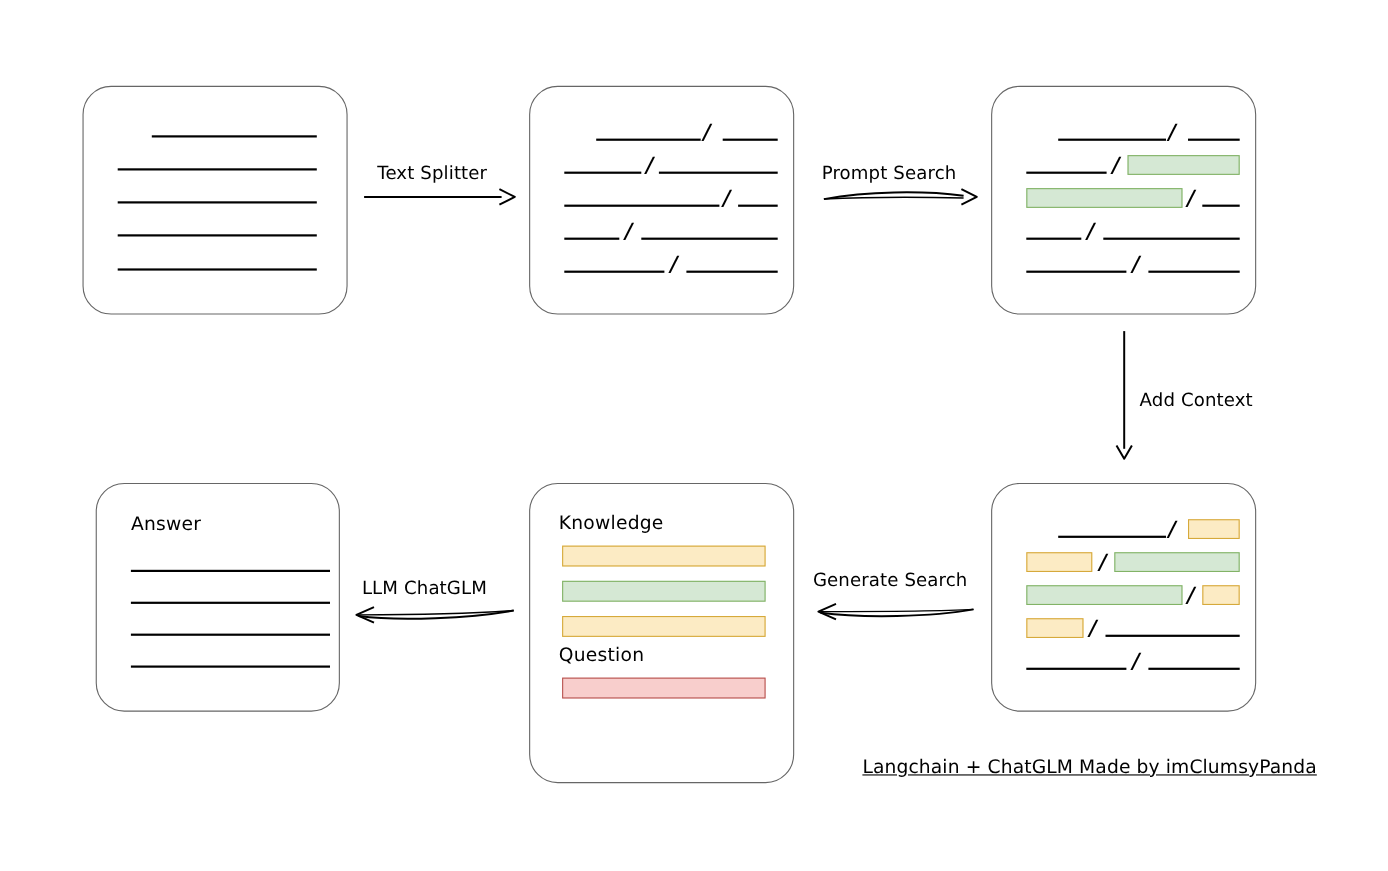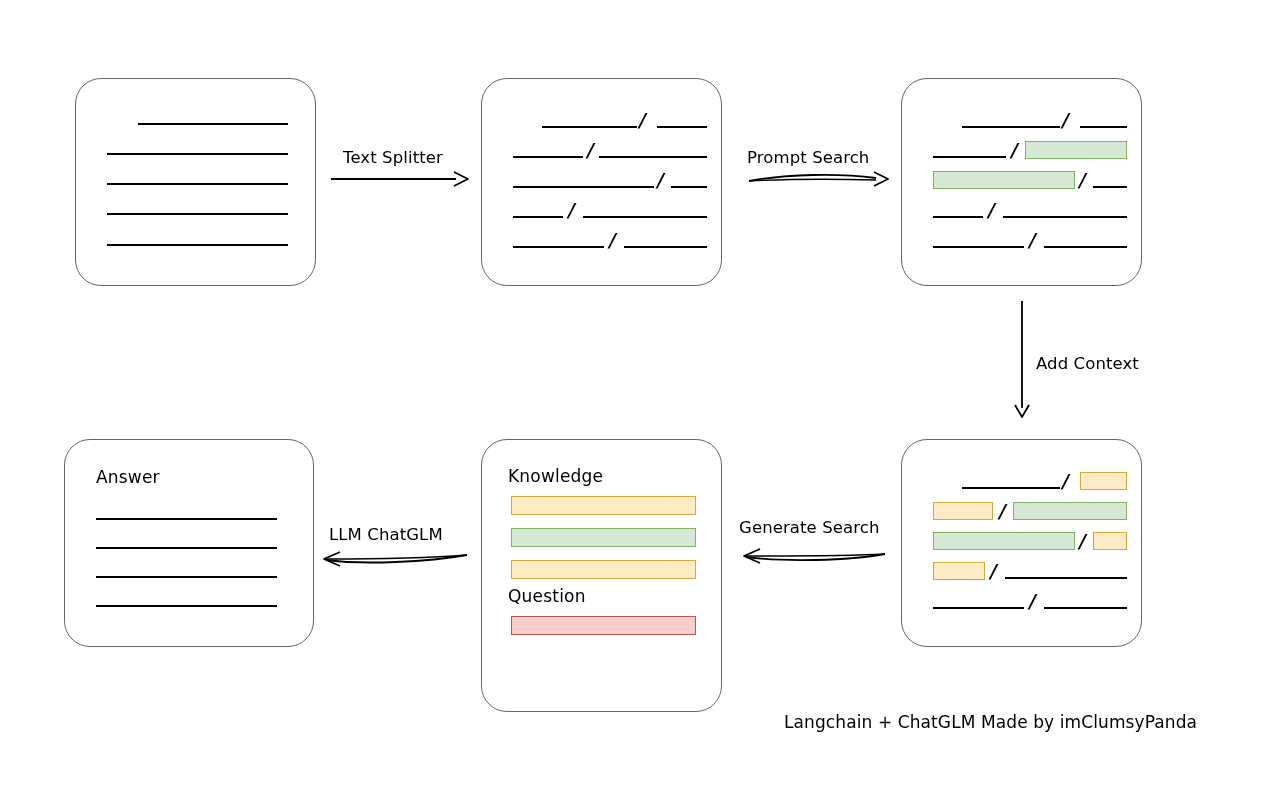--- a/index.html
+++ b/index.html
@@ -166,21 +166,21 @@
 
   <div class="card" style="left:481px; top:439px; width:241px; height:273px;">
     <div class="card-title" style="left:26px; top:26px;">Knowledge</div>
     <div class="hl" style="left:29px; top:56px; width:185px; height:19px; background:#FCEBC4; border-color:#D6A93B;"></div>
     <div class="hl" style="left:29px; top:88px; width:185px; height:19px; background:#D5E8D4; border-color:#82B366;"></div>
     <div class="hl" style="left:29px; top:120px; width:185px; height:19px; background:#FCEBC4; border-color:#D6A93B;"></div>
     <div class="card-title" style="left:26px; top:146px;">Question</div>
     <div class="hl" style="left:29px; top:176px; width:185px; height:19px; background:#F8CECC; border-color:#B85450;"></div>
   </div>
 
-  <div class="card" style="left:64px; top:439px; width:250px; height:208px;">
+  <div class="card" style="left:87px; top:439px; width:222px; height:208px;">
     <div class="card-title" style="left:31px; top:27px;">Answer</div>
     <div class="tline" style="left:31px; top:78px;  width:181px;"></div>
     <div class="tline" style="left:31px; top:107px; width:181px;"></div>
     <div class="tline" style="left:31px; top:136px; width:181px;"></div>
     <div class="tline" style="left:31px; top:165px; width:181px;"></div>
   </div>
 
   <div class="arrow-label" style="left:343px; top:148px;">Text Splitter</div>
   <svg class="arrow" style="left:330px; top:168px;" width="140" height="22" viewBox="0 0 140 22">
     <path d="M1,11 L126,11" stroke="#000" stroke-width="1.8" fill="none"></path>
@@ -207,15 +207,15 @@
     <path d="M22,4 L6,11 L22,18" stroke="#000" stroke-width="1.8" fill="none" stroke-linejoin="round"></path>
   </svg>
 
   <div class="arrow-label" style="left:329px; top:525px;">LLM ChatGLM</div>
   <svg class="arrow" style="left:318px; top:548px;" width="150" height="22" viewBox="0 0 150 22">
     <path d="M149,7 C110,14 45,17 8,12" stroke="#000" stroke-width="1.8" fill="none"></path>
     <path d="M149,7 C110,10 45,11 8,11" stroke="#000" stroke-width="1.3" fill="none"></path>
     <path d="M22,4 L6,11 L22,18" stroke="#000" stroke-width="1.8" fill="none" stroke-linejoin="round"></path>
   </svg>
 
-  <div class="caption" style="left:784px; top:712px;">Langchain + ChatGLM Made by imClumsyPanda</div>
+  <div class="caption" style="left:784px; top:688px;text-decoration:underline;">Langchain + ChatGLM Made by imClumsyPanda</div>
 
 </div>
 
 </body></html>

